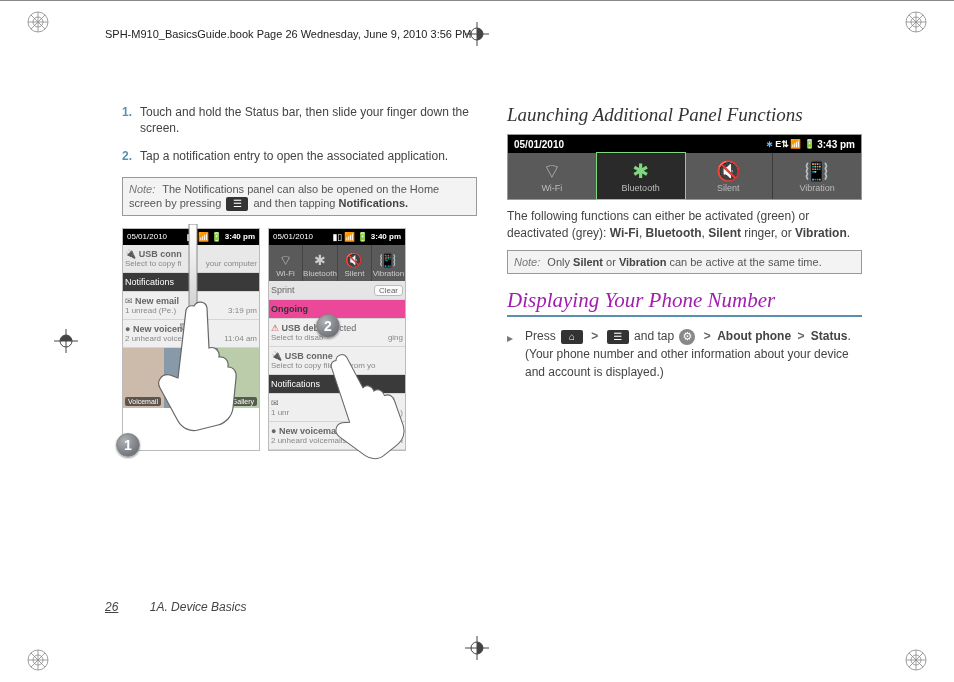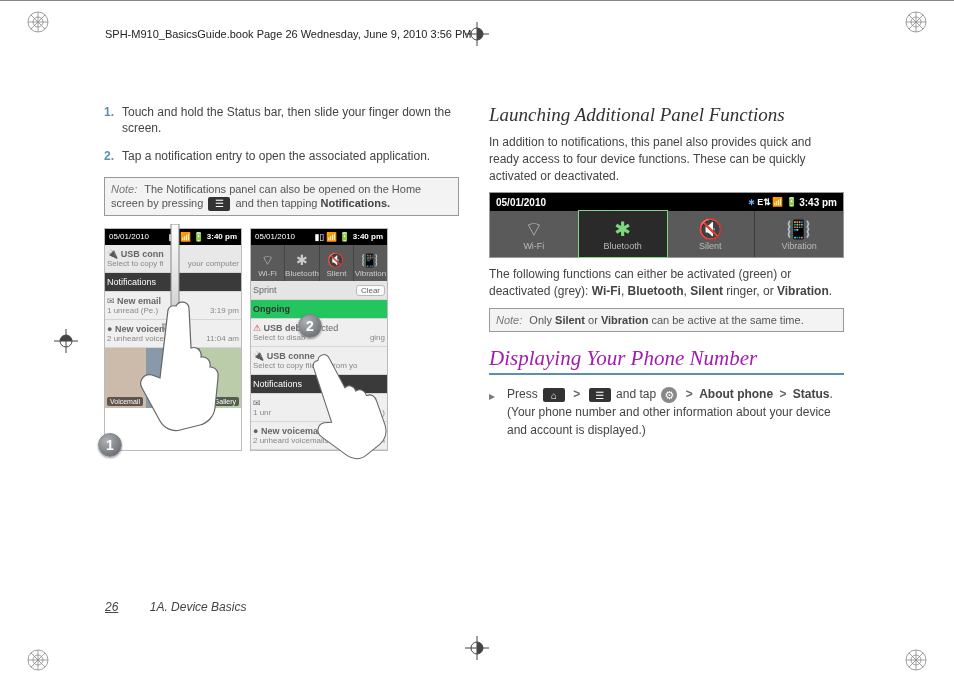--- a/index.html
+++ b/index.html
@@ -13,37 +13,37 @@
   .crop-bl { bottom: 10px; left: 26px; }
   .crop-br { bottom: 10px; right: 26px; }
   .reg-mark { position: absolute; width: 24px; height: 24px; }
   .reg-top { top: 22px; left: 465px; }
   .reg-left { top: 329px; left: 54px; }
   .reg-bottom { bottom: 22px; left: 465px; }
   .reg-mark svg { width: 100%; height: 100%; }
 
   .header-line { position: absolute; top: 28px; left: 105px; font-size: 11px; color: #222; }
 
-  .content { position: absolute; top: 104px; left: 104px; width: 740px; height: 510px; display: flex; gap: 30px; }
+  .content { position: absolute; top: 104px; left: 122px; width: 740px; height: 510px; display: flex; gap: 30px; }
   .col { width: 355px; }
 
   ol.steps { list-style: none; counter-reset: step; }
   ol.steps li { counter-increment: step; position: relative; padding-left: 18px; margin-bottom: 12px; line-height: 1.35; color: #444; }
   ol.steps li::before { content: counter(step) "."; position: absolute; left: 0; color: #5b8fb0; font-weight: bold; }
 
   .note-box { border: 1px solid #999; background: #f3f3f3; padding: 4px 6px; margin: 2px 0 12px 0; font-size: 11px; line-height: 1.3; color: #555; }
   .note-label { font-style: italic; color: #777; margin-right: 4px; }
   .note-box b { color: #444; }
 
   .fig-row { display: flex; gap: 8px; margin-top: 8px; position: relative; }
   .phone-mock { width: 138px; border: 1px solid #bbb; background: #fff; font-size: 9px; position: relative; }
   .phone-status { background: #000; color: #fff; height: 16px; display: flex; justify-content: space-between; align-items: center; padding: 0 4px; font-size: 8px; }
   .phone-row { border-bottom: 1px solid #d5d5d5; padding: 4px 2px; background: #efefef; color: #666; }
   .phone-row.dark { background: #3a3a3a; color: #fff; }
-  .phone-row.hdr { background: #22c55e; font-weight: bold; color: #333; }
+  .phone-row.hdr { background: #ec4899; font-weight: bold; color: #333; }
   .phone-sub { font-size: 8px; color: #888; display: flex; justify-content: space-between; }
   .phone-img-strip { height: 60px; background: linear-gradient(90deg,#cba 0 30%,#89a 30% 70%,#bca 70% 100%); display:flex; align-items:flex-end; padding:2px; gap:2px;}
   .thumb-lbl {background:rgba(0,0,0,.55);color:#fff;font-size:7px;padding:1px 3px;border-radius:2px;}
 
   .toggle-row { display: flex; background: #5a5a5a; }
   .toggle { flex:1; text-align:center; padding: 6px 0 3px 0; color:#ccc; font-size:8px; border-right:1px solid #444;}
   .toggle:last-child{border-right:none;}
   .toggle .tic { display:block; height:18px; line-height:18px; font-size:14px;}
 
   .callout { position:absolute; width:24px; height:24px; border-radius:50%; background: radial-gradient(circle at 35% 30%, #aeb1b6, #5b5e63); color:#fff; font-size:14px; font-weight:bold; display:flex; align-items:center; justify-content:center; border:1px solid #888; box-shadow:0 1px 2px rgba(0,0,0,.4);}
@@ -256,21 +256,20 @@
             <path d="M48 8c3-6 12-5 13 2l2 40c6-2 11 3 10 9 6-1 10 4 9 10 6 0 9 5 8 11l-3 30c-1 8-7 15-15 17l-20 5c-8 2-16-2-20-9L14 90c-4-7 2-15 10-13l8 3L40 12c1-3 4-5 8-4z" fill="#fff" stroke="#666" stroke-width="1.2"></path>
           </svg>
       </div>
       <div class="callout" style="bottom:-6px;left:-6px;">1</div>
       <div class="callout" style="top:86px;left:194px;">2</div>
     </div>
   </div>
 
   <div class="col">
     <h3 class="sect">Launching Additional Panel Functions</h3>
-    <p class="body-text">In addition to notifications, this panel also provides quick and ready access to four device functions. These can be quickly activated or deactivated.</p>
 
     <div class="func-panel">
       <div class="func-status">
         <span>05/01/2010</span>
         <span class="status-icons">
             <span style="color:#6bf;">∗</span>
             <span>E⇅</span>
             <span>📶</span>
             <span>🔋</span>
             <b>3:43 pm</b>

